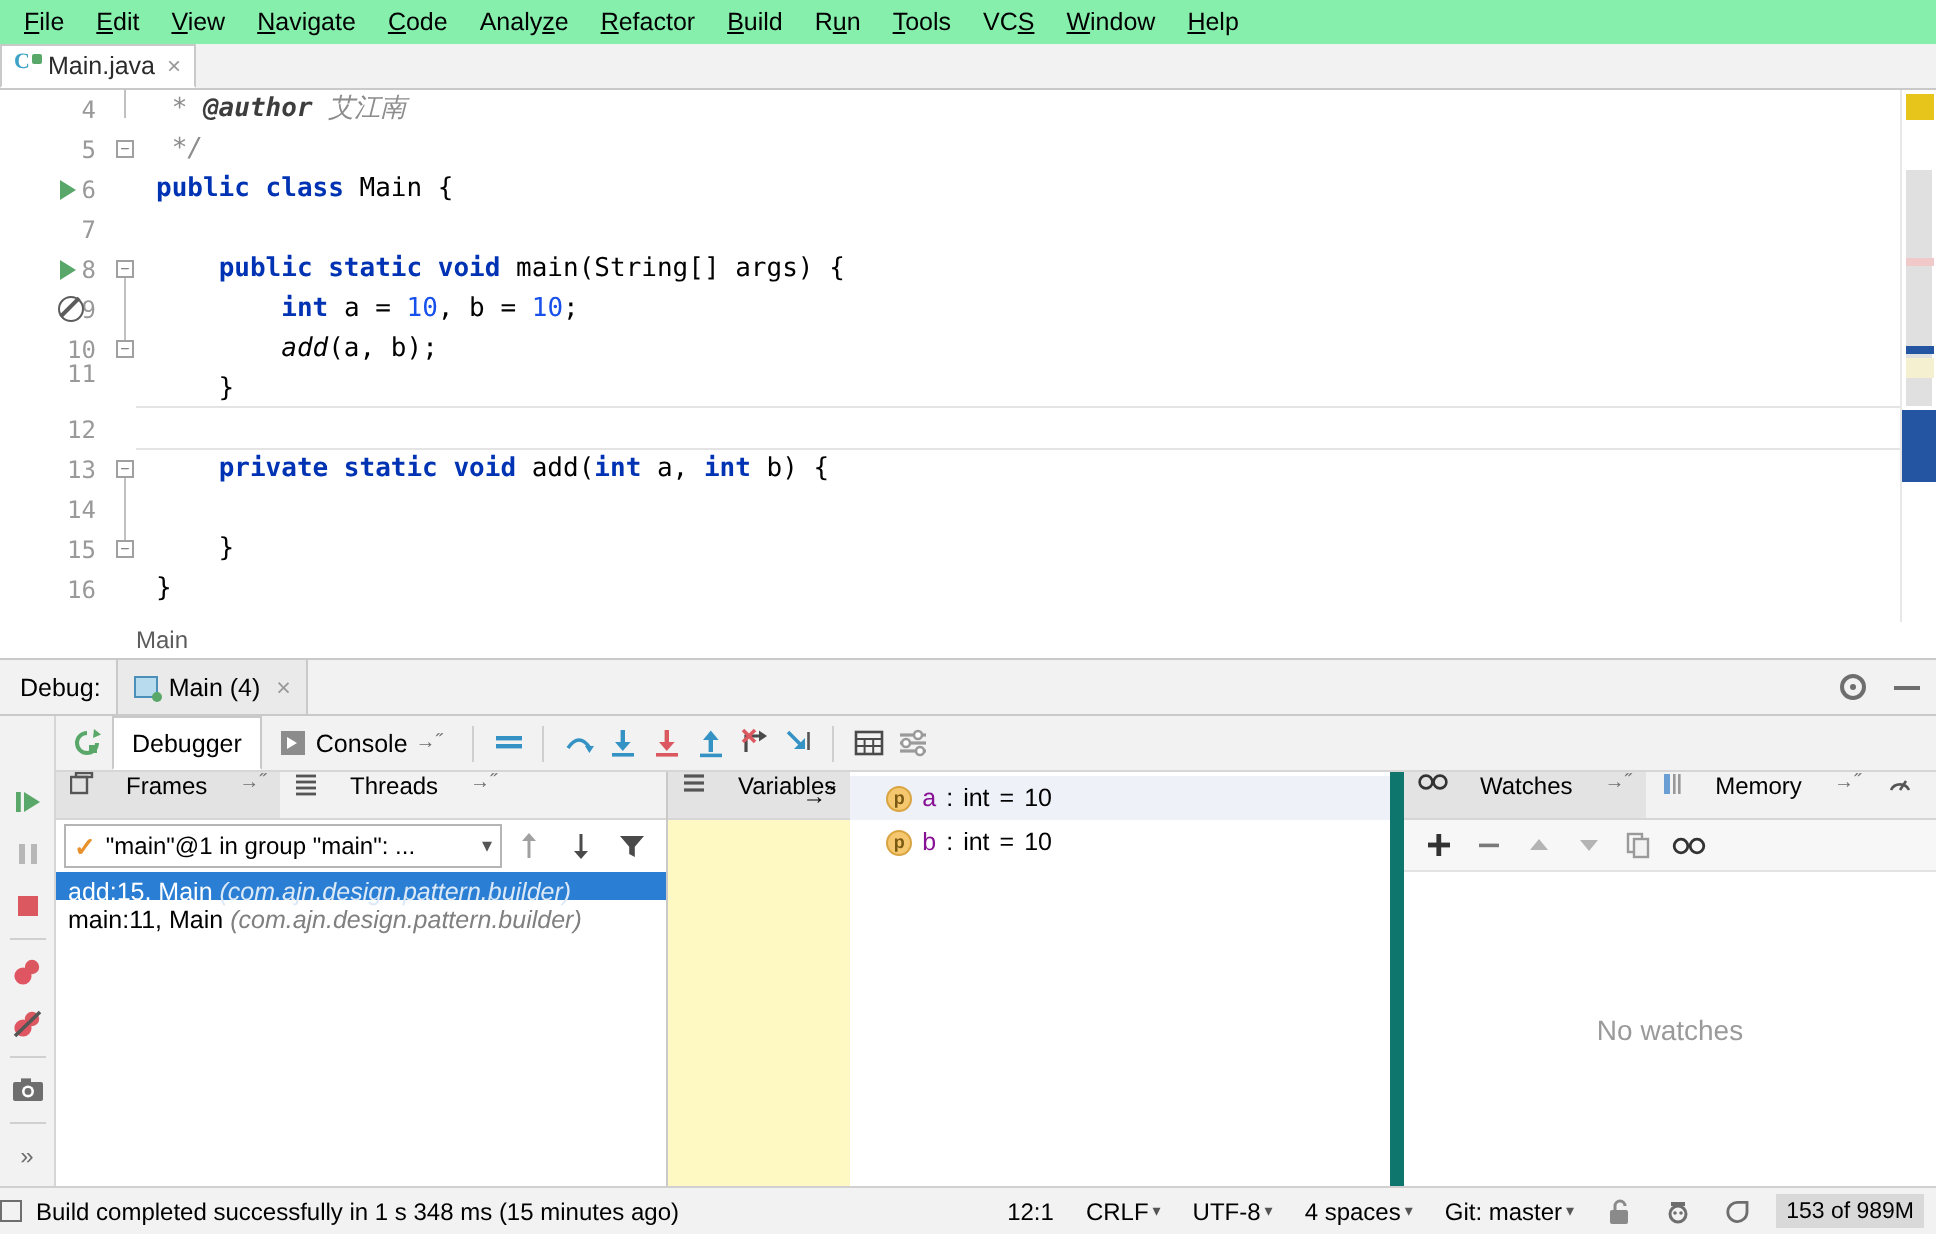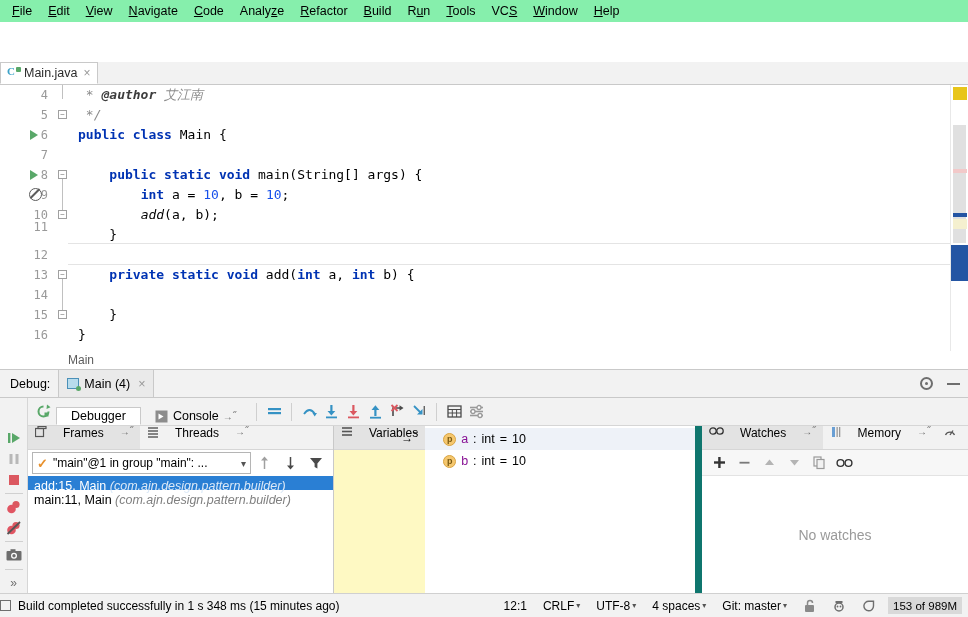--- a/index.html
+++ b/index.html
@@ -20,21 +20,21 @@
   }
   .menu-item {
     padding: 2px 8px; font-size: 12.5px; color: #000; cursor: default;
     white-space: nowrap;
   }
   .menu-item .mn { text-decoration: underline; }
 
   
   .tabbar {
     height: 23px; flex: 0 0 23px; display: flex; align-items: flex-end;
-    background: #f2f2f2; border-bottom: 1px solid #c9c9c9; margin-top: 40px;
+    background: #f2f2f2; border-bottom: 1px solid #c9c9c9;
   }
   .tab {
     display: flex; align-items: center; gap: 4px;
     height: 22px; padding: 0 6px 0 6px; background: #fff;
     border: 1px solid #c9c9c9; border-bottom: 1px solid #fff;
     font-size: 12.5px;
   }
   .tab .jicon {
     width: 13px; height: 13px; position: relative; flex: 0 0 13px;
   }
@@ -148,21 +148,21 @@
   }
   .rail-btn { width:28px;height:26px;display:flex;align-items:center;justify-content:center; }
   .rail-sep { width:18px;height:1px;background:#d0d0d0;margin:3px 0; }
 
   .dbg-main { flex:1 1 auto; display:flex; flex-direction:column; min-width:0; }
   .dbg-toolbar {
     flex:0 0 28px; height:28px; background:#f2f2f2; display:flex; align-items:flex-end;
     border-bottom: 1px solid #d6d6d6;
   }
   .tb-tab {
-    height:18px; display:flex; align-items:center; padding:0 14px; font-size:12.5px;
+    height:27px; display:flex; align-items:center; padding:0 9px; font-size:12.5px;
     background:#f2f2f2;
   }
   .tb-tab.active { background:#fff; border:1px solid #c9c9c9; border-bottom:1px solid #fff; }
   .tb-sep { width:1px; height:18px; background:#cfcfcf; margin:0 6px 4px 6px; }
   .tb-ico { width:22px;height:22px;display:flex;align-items:center;justify-content:center;margin-bottom:3px;}
 
   .panes { flex:1 1 auto; display:flex; min-height:0; }
   .pane-frames { width:306px; flex:0 0 306px; display:flex; flex-direction:column; border-right:1px solid #c9c9c9; background:#fff;}
   .pane-vars { flex:1 1 auto; display:flex; flex-direction:row; border-right:7px solid #0f766e; background:#fef9c3; min-width:0;}
   .pane-watch { width:266px; flex:0 0 266px; display:flex; flex-direction:column; background:#fff;}

